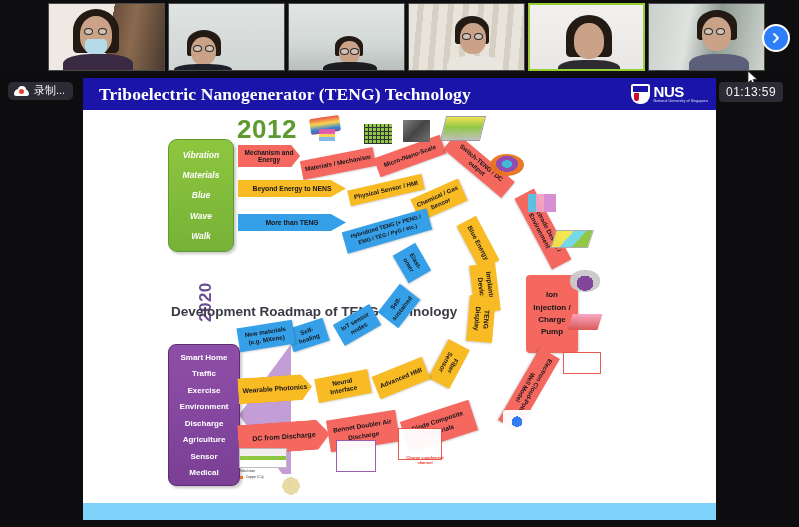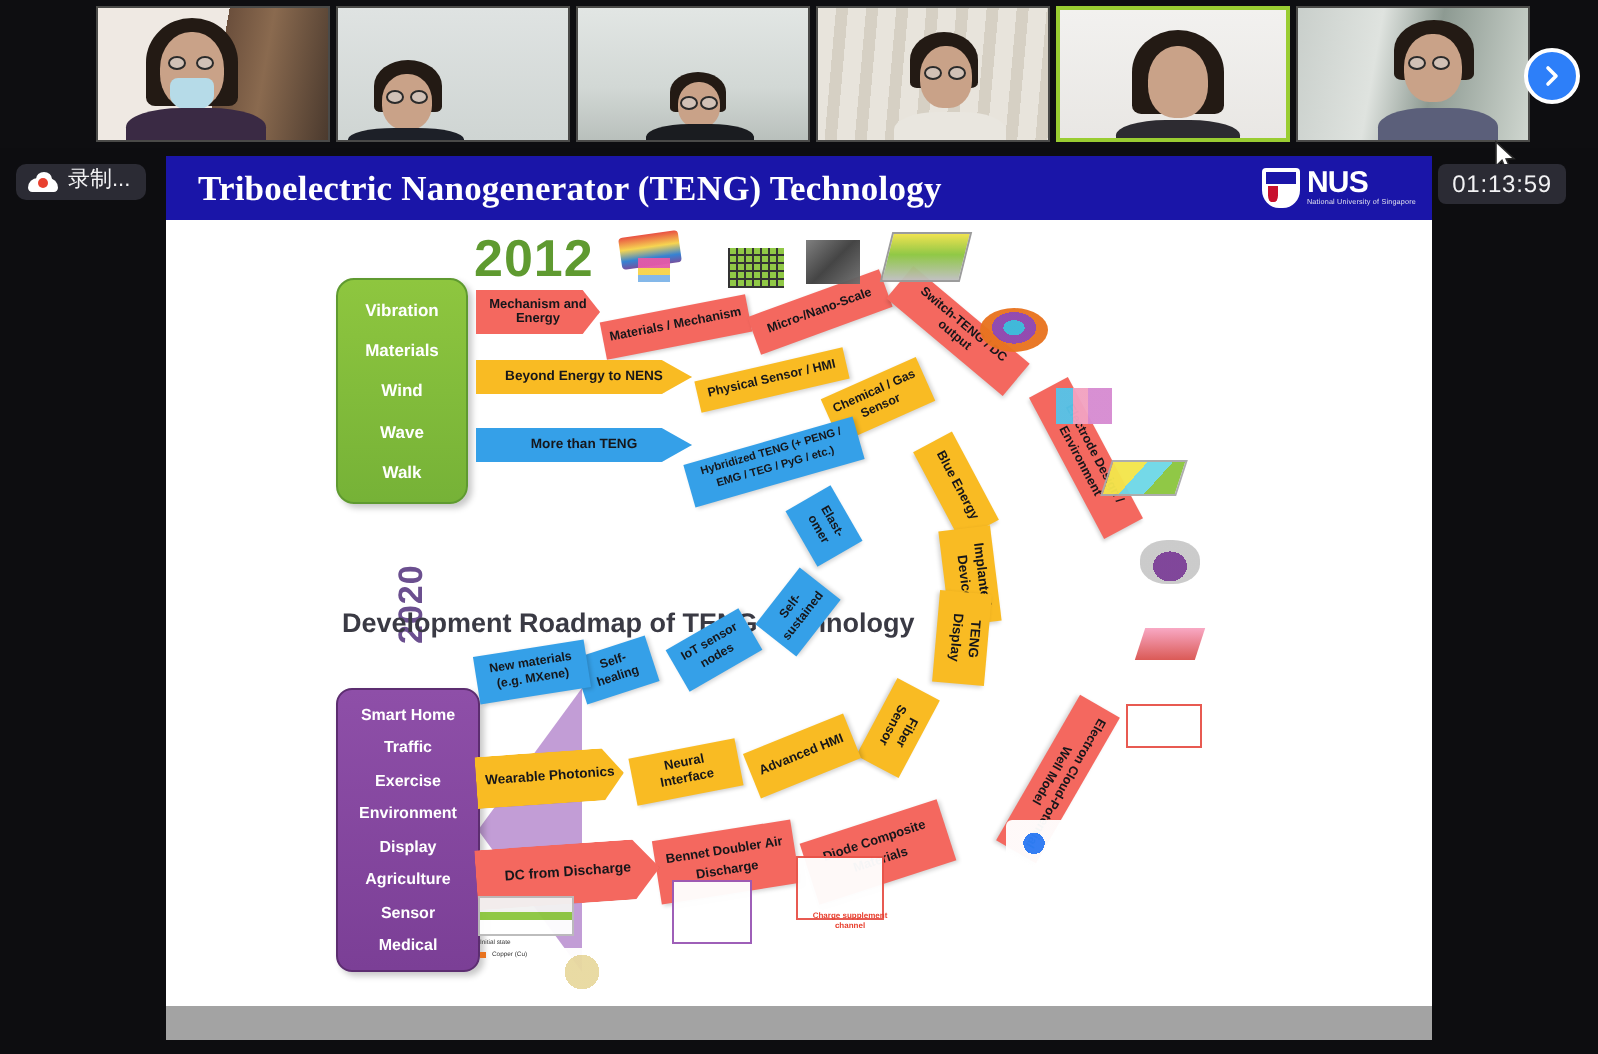--- a/index.html
+++ b/index.html
@@ -80,21 +80,21 @@
     position: absolute; right: 16px; top: 82px;
     background: #2b2b34; color: #f2f2f4;
     font-size: 12px; padding: 3px 7px; border-radius: 4px;
     letter-spacing: .4px;
   }
   .cursor { position: absolute; right: 40px; top: 70px; width: 12px; height: 17px; }
 
   
   .slide {
     position: absolute; left: 83px; top: 78px;
-    width: 633px; height: 442px; background: #a3a3a3;
+    width: 633px; height: 442px; background: #7dd3fc;
     overflow: hidden;
   }
   .slide-header {
     position: relative; height: 32px; background: #1a15a8;
     display: flex; align-items: center; justify-content: space-between;
     padding: 0 8px 0 16px;
   }
   .slide-title {
     color: #ffffff; font-family: "Liberation Serif", serif;
     font-weight: bold; font-size: 17.5px; letter-spacing: .1px;
@@ -148,20 +148,21 @@
 
   
   .src-box {
     position: absolute; left: 85px; top: 29px;
     width: 66px; height: 113px;
     background: linear-gradient(180deg,#8ec63f 0%,#76b237 100%);
     border: 1.5px solid #5f9a30; border-radius: 9px;
     display: flex; flex-direction: column; align-items: center;
     justify-content: space-around; padding: 5px 0;
     box-shadow: 2px 2px 3px rgba(0,0,0,.22);
+    font-style: italic;
   }
   .src-box span { color: #ffffff; font-size: 8.5px; font-weight: bold; }
 
   
   .app-box {
     position: absolute; left: 85px; top: 234px;
     width: 72px; height: 142px;
     background: linear-gradient(180deg,#8e4fa8 0%,#7b3f96 100%);
     border: 1.5px solid #5c2d70; border-radius: 8px;
     display: flex; flex-direction: column; align-items: center;
@@ -336,44 +337,45 @@
     </div>
 
     <div class="slide-body">
 
       <div class="year2012">2012</div>
       <div class="year2020">2020</div>
 
       <div class="src-box">
         <span>Vibration</span>
         <span>Materials</span>
-        <span>Wind</span>
+        <span>Blue</span>
         <span>Wave</span>
         <span>Walk</span>
       </div>
 
       <div class="purple-tri"></div>
       <div class="app-box">
         <span>Smart Home</span>
         <span>Traffic</span>
         <span>Exercise</span>
         <span>Environment</span>
-        <span>Display</span>
+        <span>Discharge</span>
         <span>Agriculture</span>
         <span>Sensor</span>
         <span>Medical</span>
       </div>
 
       <div class="center-label">Development Roadmap of TENG Technology</div>
 
       <div class="tag red chev" style="left:155px;top:35px;width:62px;height:22px;font-size:6.5px;">Mechanism and Energy</div>
       <div class="tag red" style="left:218px;top:44px;width:74px;height:19px;font-size:6.3px;transform:rotate(-11deg);">Materials / Mechanism</div>
       <div class="tag red" style="left:292px;top:36px;width:70px;height:20px;font-size:6.3px;transform:rotate(-20deg);">Micro-/Nano-Scale</div>
       <div class="tag red" style="left:358px;top:45px;width:76px;height:21px;font-size:6.3px;transform:rotate(40deg);">Switch-TENG / DC output</div>
       <div class="tag red" style="left:420px;top:108px;width:80px;height:22px;font-size:6.3px;transform:rotate(62deg);line-height:1.25;">Electrode Design / Environment</div>
+      <div class="tag red" style="left:443px;top:165px;width:52px;height:78px;font-size:8px;border-radius:4px;line-height:1.55;">Ion Injection / Charge Pump</div>
       <div class="tag red" style="left:404px;top:268px;width:84px;height:23px;font-size:6.3px;transform:rotate(120deg);line-height:1.25;">Electron Cloud-Potential Well Model</div>
       <div class="tag red" style="left:320px;top:300px;width:72px;height:32px;font-size:6.5px;transform:rotate(-18deg);line-height:1.5;">Diode Composite Materials</div>
       <div class="tag red" style="left:245px;top:305px;width:70px;height:32px;font-size:6.5px;transform:rotate(-9deg);line-height:1.5;">Bennet Doubler Air Discharge</div>
       <div class="tag red chev" style="left:155px;top:312px;width:92px;height:30px;font-size:7px;transform:rotate(-4deg);">DC from Discharge</div>
 
       <div class="tag amber chev" style="left:155px;top:70px;width:108px;height:17px;font-size:6.8px;">Beyond Energy to NENS</div>
       <div class="tag amber" style="left:265px;top:72px;width:76px;height:16px;font-size:6.3px;transform:rotate(-13deg);">Physical Sensor / HMI</div>
       <div class="tag amber" style="left:330px;top:78px;width:52px;height:24px;font-size:6.2px;transform:rotate(-24deg);line-height:1.35;">Chemical / Gas Sensor</div>
       <div class="tag amber" style="left:370px;top:122px;width:50px;height:22px;font-size:6.5px;transform:rotate(62deg);">Blue Energy</div>
       <div class="tag amber" style="left:378px;top:165px;width:48px;height:26px;font-size:6.8px;transform:rotate(83deg);line-height:1.3;">Implanted Device</div>

